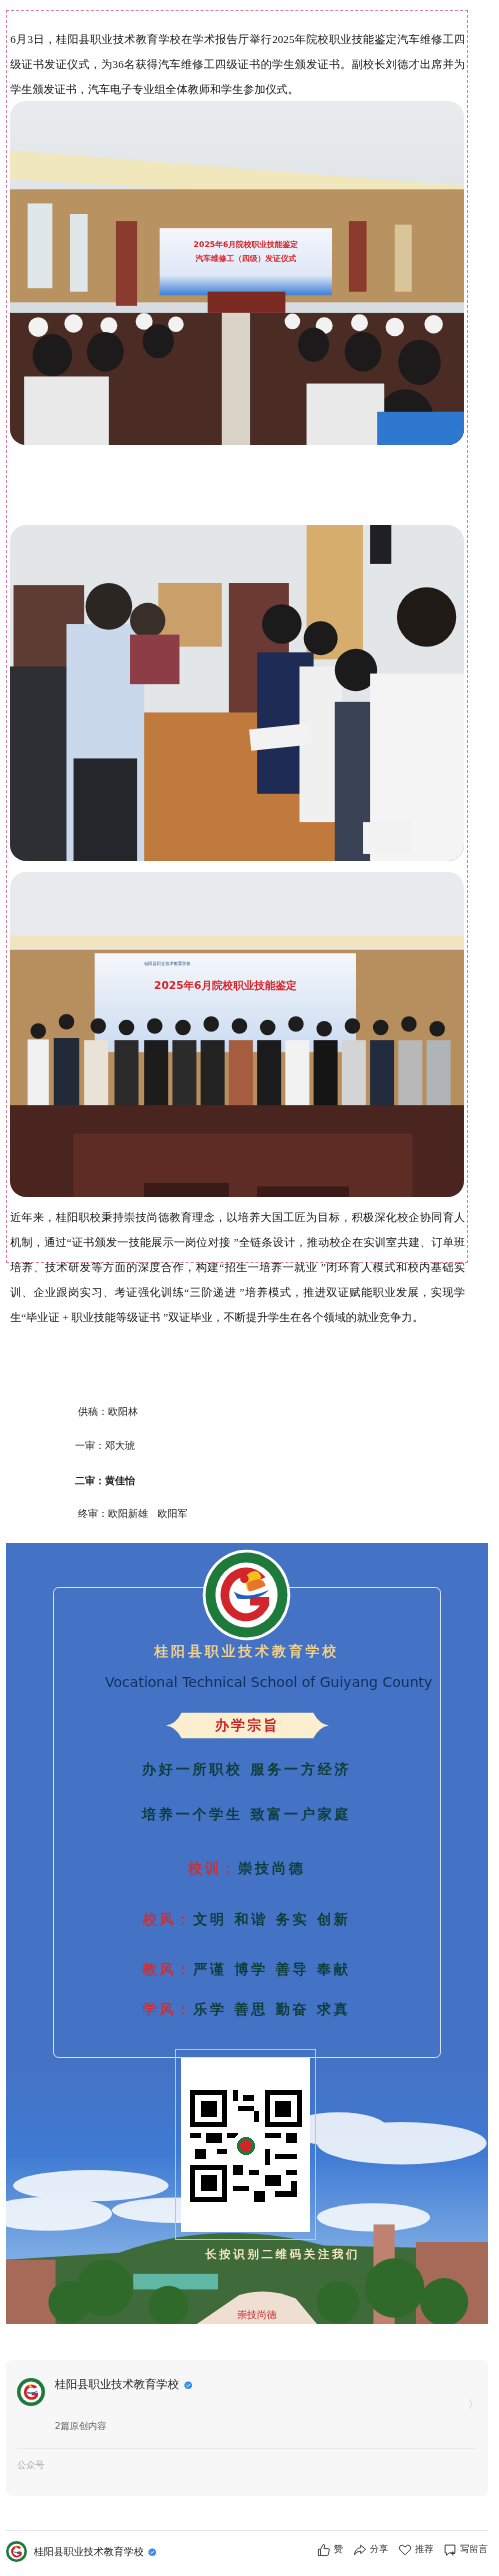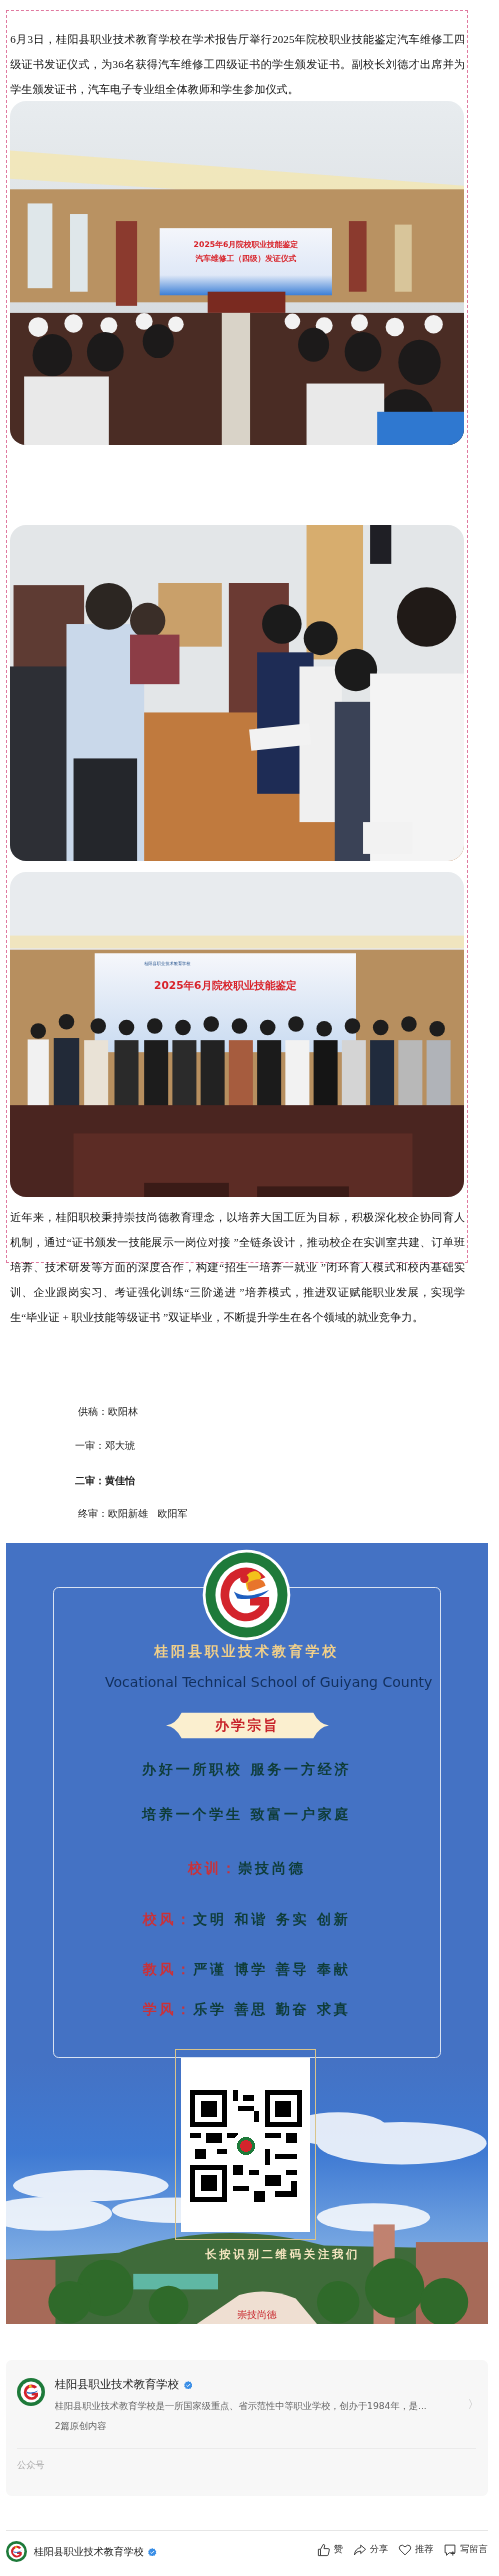--- a/index.html
+++ b/index.html
@@ -370,21 +370,20 @@
     <path d="M 13 19 Q 20 23 30 18 Q 25 24 15 22 Z" fill="#1f5fc0"></path>
     <circle cx="19" cy="12" r="2" fill="#f3c21a"></circle>
   </svg>
   <div class="acct-name">
     <span>桂阳县职业技术教育学校</span>
     <svg class="verified" viewBox="0 0 12 12">
       <path d="M6 0 L7.5 1.3 L9.5 1 L10 3 L11.8 4.3 L11 6 L11.8 7.7 L10 9 L9.5 11 L7.5 10.7 L6 12 L4.5 10.7 L2.5 11 L2 9 L0.2 7.7 L1 6 L0.2 4.3 L2 3 L2.5 1 L4.5 1.3 Z" fill="#3a8ee6"></path>
       <path d="M3.5 6 L5.3 7.7 L8.6 4.3" stroke="#fff" stroke-width="1.3" fill="none"></path>
     </svg>
   </div>
-  <div class="acct-desc">桂阳县职业技术教育学校是一所国家级重点、省示范性中等职业学校，创办于1984年，是...</div>
   <div class="acct-chevron">〉</div>
   <div class="acct-count">2篇原创内容</div>
   <div class="acct-divider"></div>
   <div class="acct-type">公众号</div>
 </div>
 
 <div class="bottom-divider"></div>
 <div class="bottom-bar">
   <svg class="bb-avatar" viewBox="0 0 40 40">
     <circle cx="20" cy="20" r="20" fill="#1e7a3a"></circle>

